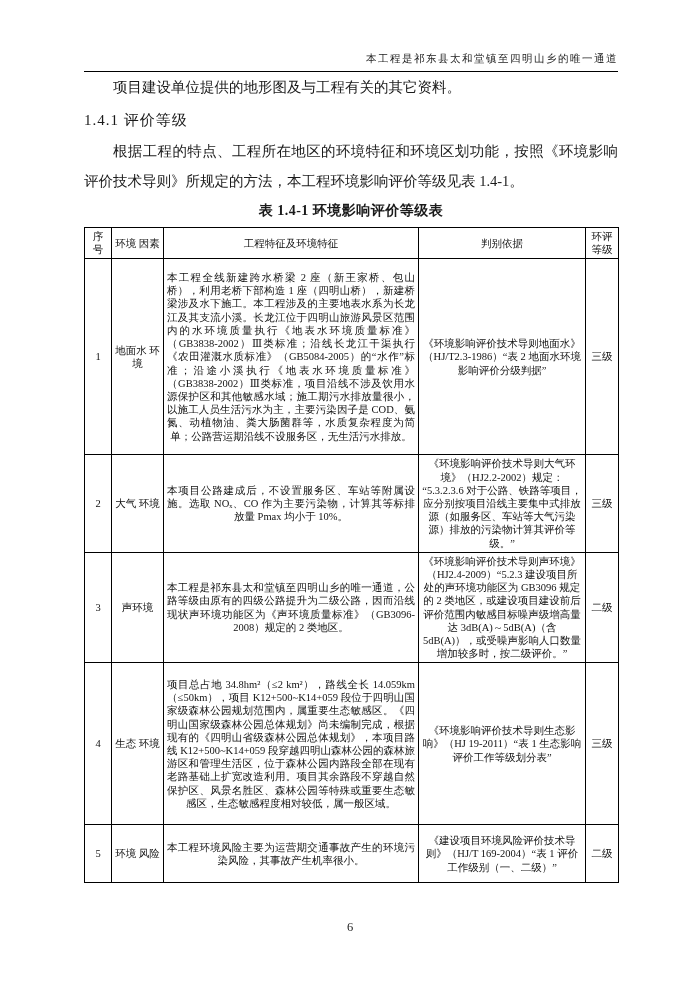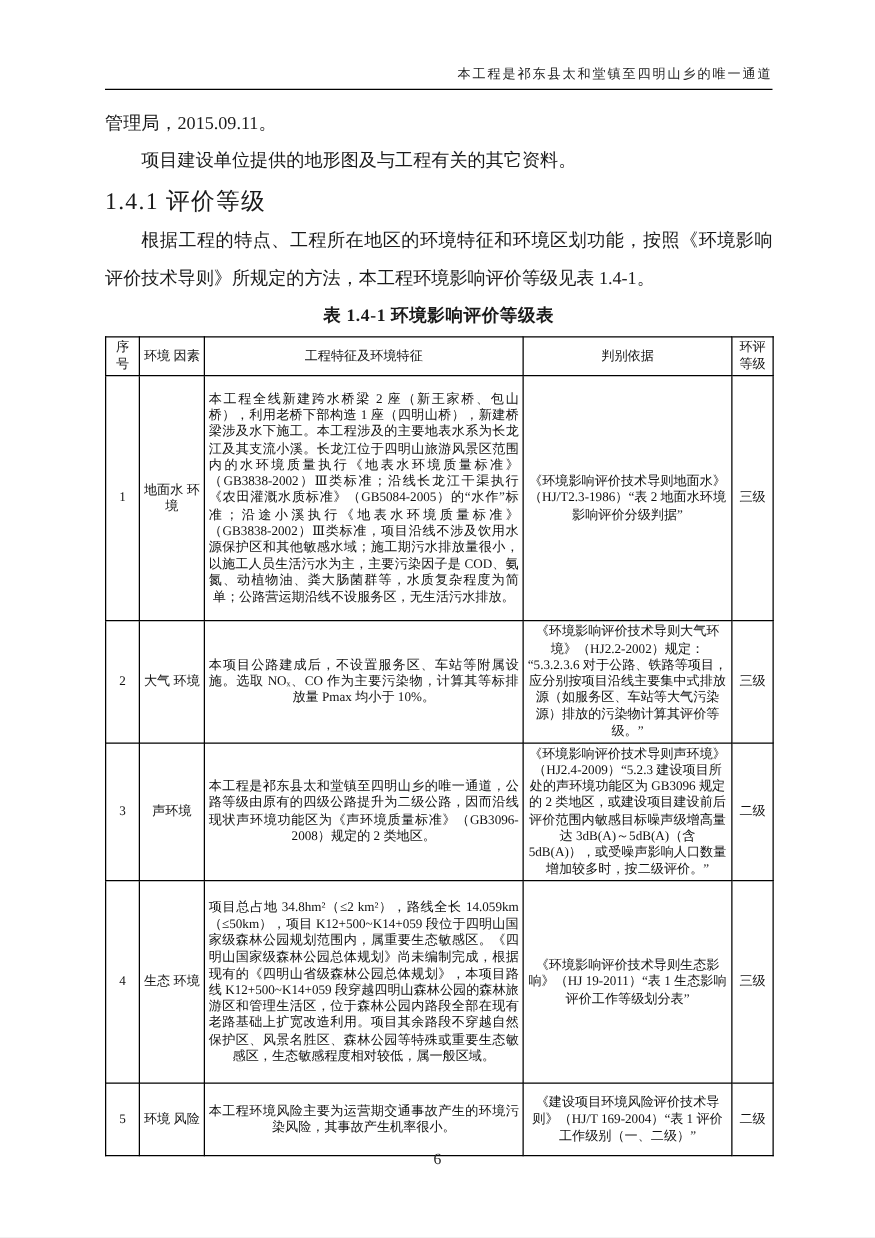--- a/index.html
+++ b/index.html
@@ -19,21 +19,21 @@
   .head-rule { border-bottom:1.5px solid #000; margin-top:5px; }
 
   .para { font-size:14.5px; line-height:30px; text-align:justify; }
   .p1 { margin-top:12px; }
   .p2 { text-indent:2em; }
   .h-section {
     margin-top:9px; font-size:15px; font-weight:bold;
     font-family:"Liberation Sans","DejaVu Sans",sans-serif;
     line-height:28px; letter-spacing:0.5px;
   }
-  .h-sub { margin-top:4px; font-size:19px; line-height:28px; letter-spacing:1px; }
+  .h-sub { margin-top:4px; font-size:15px; line-height:28px; letter-spacing:1px; }
   .p3 { margin-top:2px; text-indent:2em; }
   .table-title {
     margin-top:6px; margin-bottom:7px; text-align:center;
     font-size:14px; font-weight:bold;
     font-family:Liberation Serif, serif;
     letter-spacing:0.5px;
   }
 
   table.grade {
     width:534px; border-collapse:collapse; table-layout:fixed;
@@ -68,21 +68,20 @@
 </style>
 </head>
 <body>
 
 <div class="page">
   <div class="content">
 
     <div class="running-head">本工程是祁东县太和堂镇至四明山乡的唯一通道</div>
     <div class="head-rule"></div>
 
-    <p class="para p1">管理局，2015.09.11。</p>
     <p class="para p2">项目建设单位提供的地形图及与工程有关的其它资料。</p>
 
     <div class="h-sub">1.4.1  评价等级</div>
 
     <p class="para p3">根据工程的特点、工程所在地区的环境特征和环境区划功能，按照《环境影响评价技术导则》所规定的方法，本工程环境影响评价等级见表 1.4-1。</p>
 
     <div class="table-title">表 1.4-1  环境影响评价等级表</div>
 
     <table class="grade">
       <colgroup>

